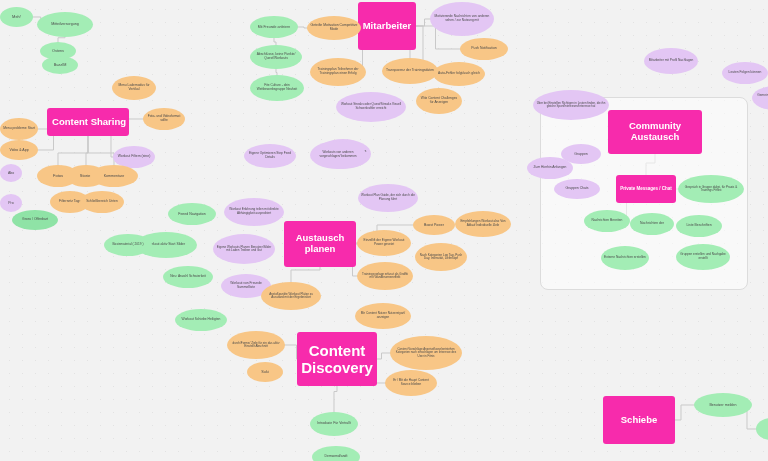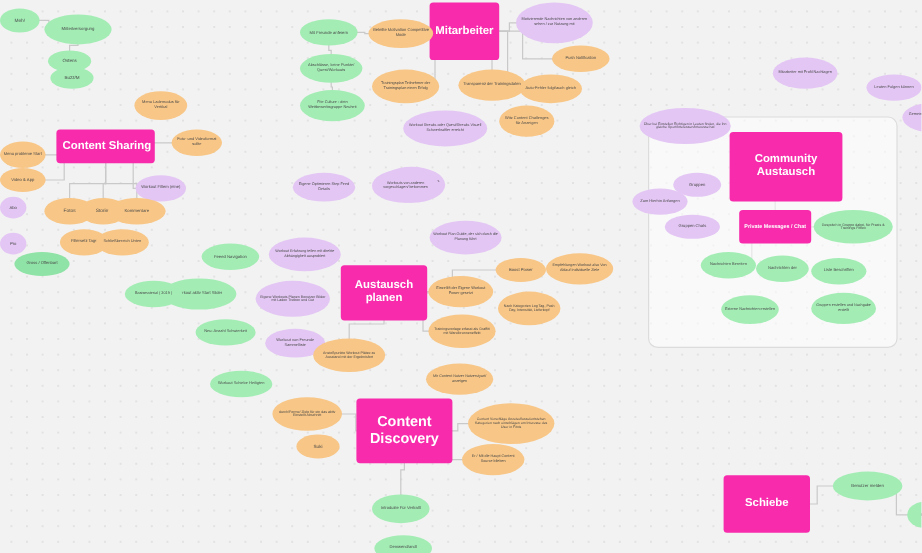--- a/index.html
+++ b/index.html
@@ -108,27 +108,27 @@
   <div id="group-layer">
       <div class="group-box" style="left: 540px; top: 97px; width: 208px; height: 193px;"></div>
     </div>
   <div id="node-layer">
       <div class="node rect" style="left: 358px; top: 2px; width: 58px; height: 48px; font-size: 9.5px;">
         <span>Mitarbeiter</span>
       </div>
       <div class="node rect" style="left: 47px; top: 108px; width: 82px; height: 28px; font-size: 9.5px; justify-content: flex-end;">
         <span>Content Sharing</span>
       </div>
-      <div class="node rect" style="left: 608px; top: 110px; width: 94px; height: 58px; font-size: 9.5px;">
+      <div class="node rect" style="left: 608px; top: 110px; width: 94px; height: 44px; font-size: 9.5px;">
         <span>Community Austausch</span>
       </div>
       <div class="node rect" style="left: 284px; top: 221px; width: 72px; height: 46px; font-size: 9.5px;">
         <span>Austausch planen</span>
       </div>
-      <div class="node rect" style="left: 297px; top: 332px; width: 80px; height: 54px; font-size: 12px;">
+      <div class="node rect" style="left: 297px; top: 332px; width: 80px; height: 54px; font-size: 15px;">
         <span>Content Discovery</span>
       </div>
       <div class="node rect" style="left: 603px; top: 396px; width: 72px; height: 48px; font-size: 9.5px;">
         <span>Schiebe</span>
       </div>
       <div class="node rect" style="left: 616px; top: 175px; width: 60px; height: 28px; font-size: 4.5px;">
         <span>Private Messages / Chat</span>
       </div>
       <div class="node ell-purple" style="left: 430px; top: 2px; width: 64px; height: 34px; font-size: 3.2px;">
         <span>Motivierende Nachrichten von anderen sehen / zur Nutzung mit</span>

